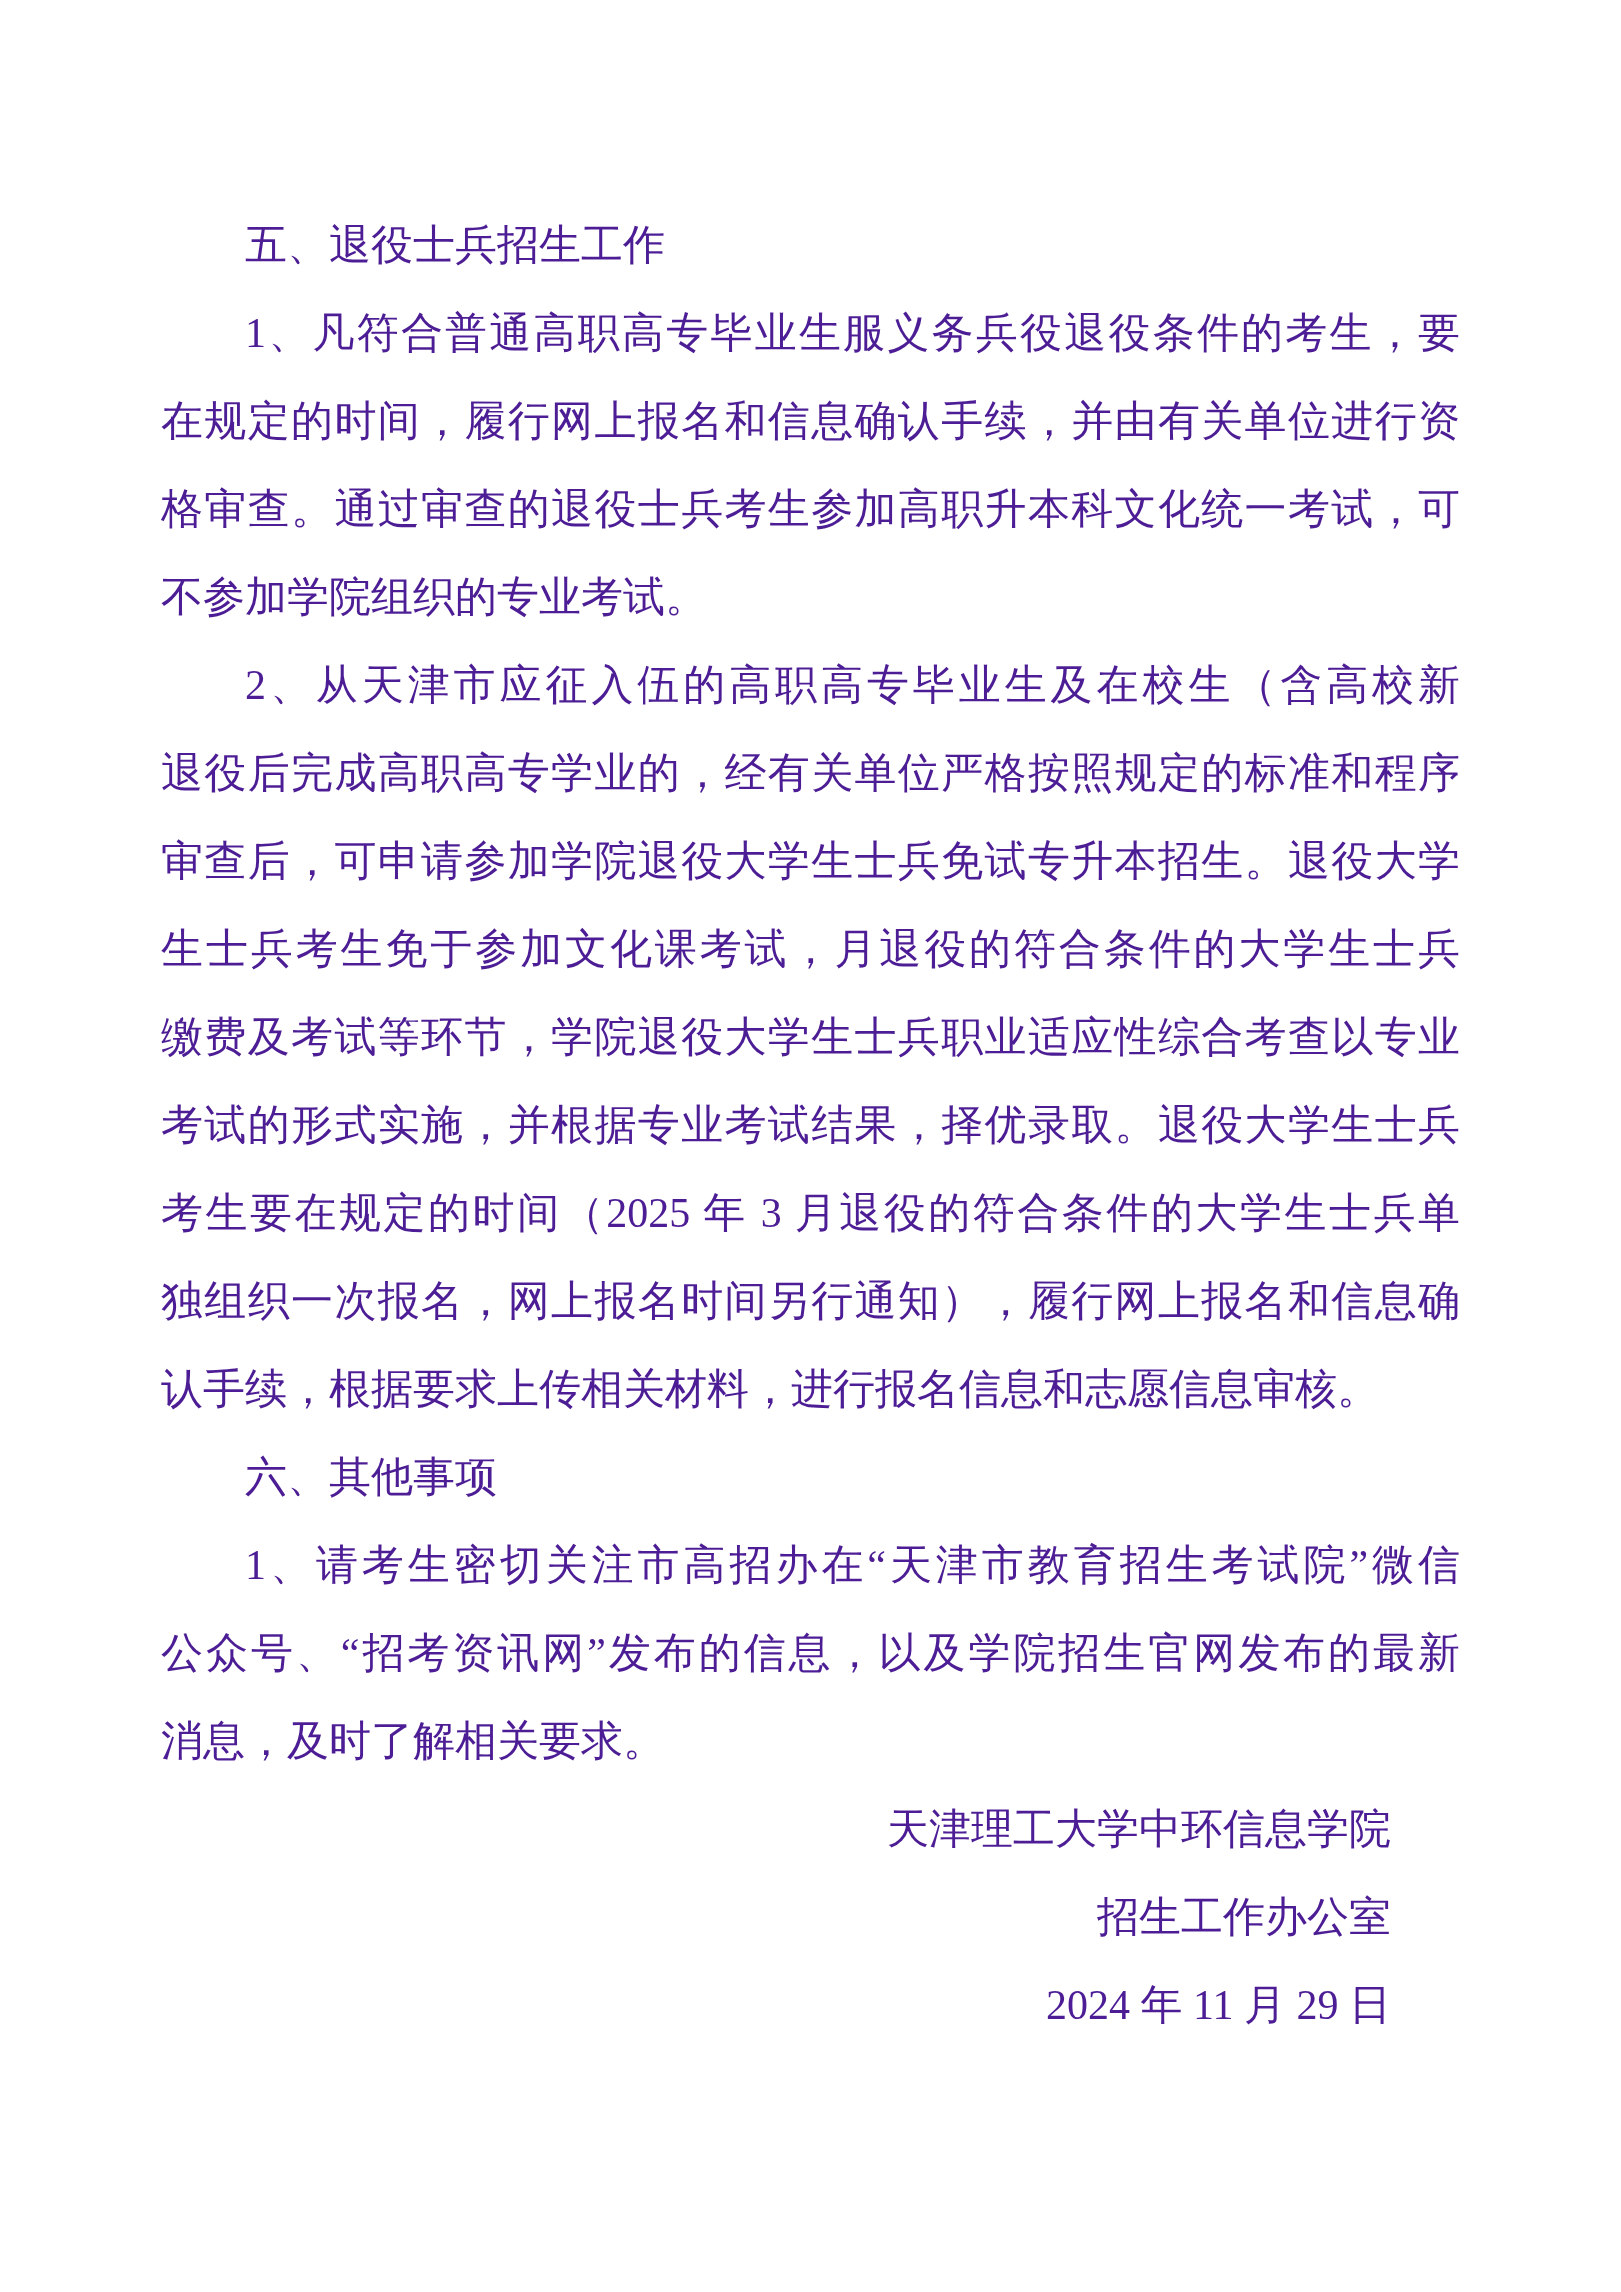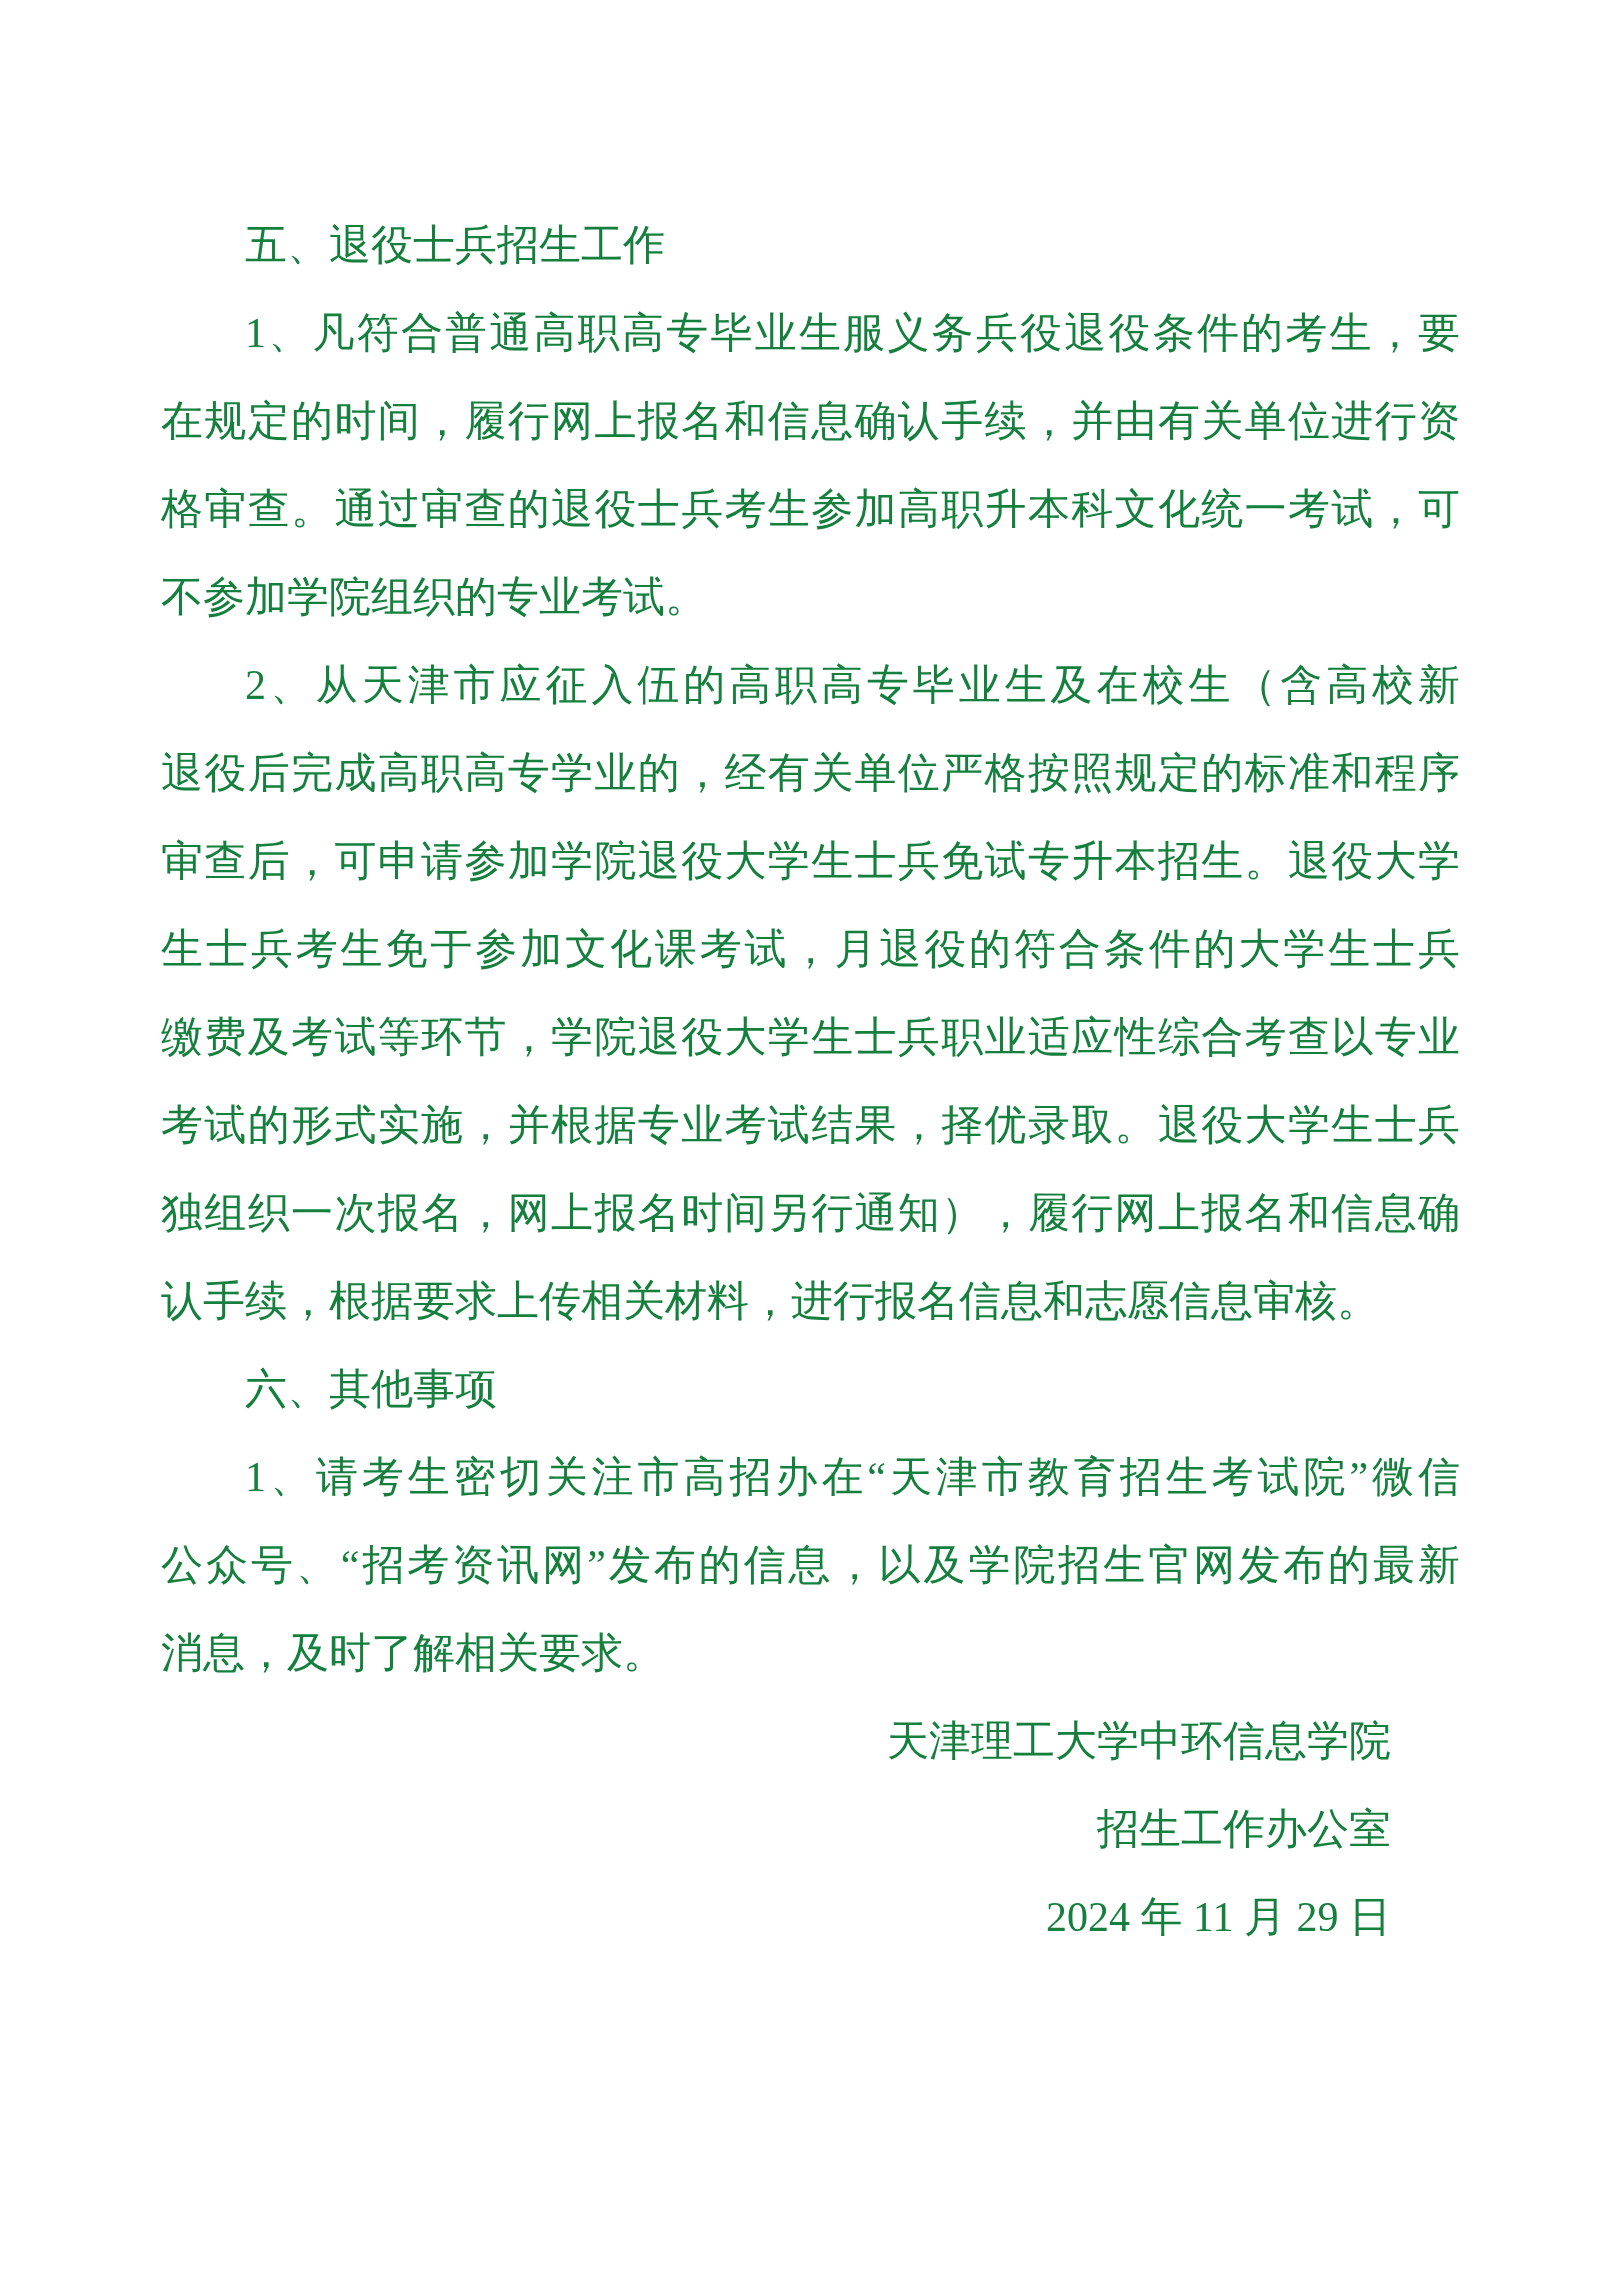--- a/index.html
+++ b/index.html
@@ -3,21 +3,21 @@
 <meta charset="utf-8">
 <title>Document</title>
 <style>
   html, body { margin: 0; padding: 0; background: #e8e8e8; }
   .page {
     position: relative;
     width: 1621px;
     height: 2293px;
     margin: 0 auto;
     background: #ffffff;
-    color: #15803d;
+    color: #4c1d95;
     box-sizing: border-box;
     padding: 201px 161px 0 161px;
     font-family: "Liberation Serif", "DejaVu Serif", serif;
     font-size: 42px;
     overflow: hidden;
   }
   .line, .heading {
     height: 88px;
     line-height: 88px;
     overflow: hidden;
@@ -62,20 +62,21 @@
     <div class="line last">不参加学院组织的专业考试。</div>
   </div>
 
   <div>
     <div class="line indent">2、从天津市应征入伍的高职高专毕业生及在校生（含高校新生），</div>
     <div class="line">退役后完成高职高专学业的，经有关单位严格按照规定的标准和程序</div>
     <div class="line">审查后，可申请参加学院退役大学生士兵免试专升本招生。退役大学</div>
     <div class="line">生士兵考生免于参加文化课考试，月退役的符合条件的大学生士兵单、</div>
     <div class="line">缴费及考试等环节，学院退役大学生士兵职业适应性综合考查以专业</div>
     <div class="line">考试的形式实施，并根据专业考试结果，择优录取。退役大学生士兵</div>
+    <div class="line">考生要在规定的时间（2025 年 3 月退役的符合条件的大学生士兵单</div>
     <div class="line">独组织一次报名，网上报名时间另行通知），履行网上报名和信息确</div>
     <div class="line last">认手续，根据要求上传相关材料，进行报名信息和志愿信息审核。</div>
   </div>
 
   <div class="heading indent">六、其他事项</div>
 
   <div>
     <div class="line indent">1、请考生密切关注市高招办在“天津市教育招生考试院”微信</div>
     <div class="line">公众号、“招考资讯网”发布的信息，以及学院招生官网发布的最新</div>
     <div class="line last">消息，及时了解相关要求。</div>

